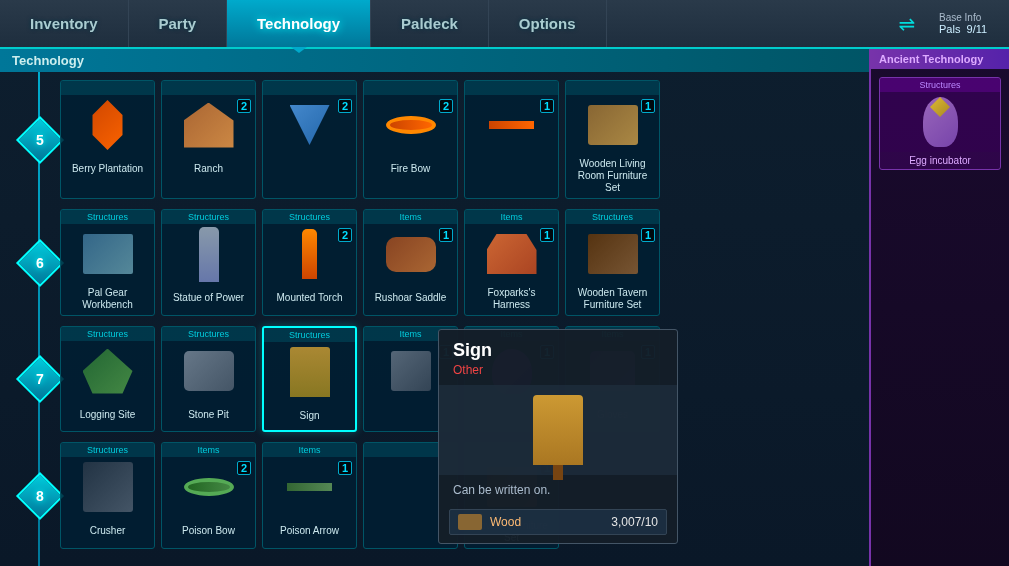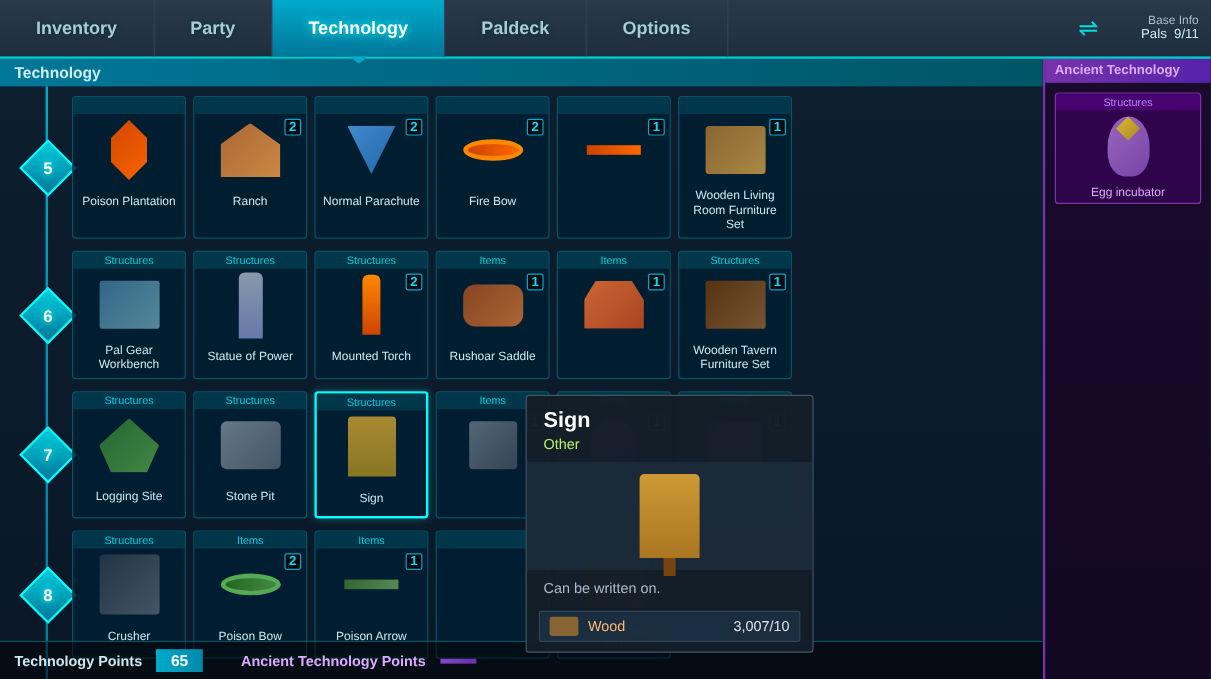--- a/index.html
+++ b/index.html
@@ -61,21 +61,20 @@
       cursor: pointer;
     }
     .nav-info {
       display: flex;
       flex-direction: column;
       justify-content: center;
       padding: 0 10px;
       font-size: 11px;
       color: #aaccdd;
       min-width: 80px;
-      text-align: right;
     }
 
     
     .main-area {
       display: flex;
       height: calc(566px - 49px);
     }
 
     
     .tech-panel {
@@ -315,21 +314,21 @@
       padding-bottom: 4px;
     }
     .tooltip-title {
       font-size: 18px;
       color: #ffffff;
       font-weight: 700;
       padding: 10px 14px 2px;
     }
     .tooltip-subtitle {
       font-size: 12px;
-      color: #bef264;
+      color: #ef4444;
       padding: 0 14px 8px;
     }
     .tooltip-img-area {
       display: flex;
       align-items: center;
       justify-content: center;
       height: 90px;
       background: rgba(30,45,60,0.8);
     }
     .tooltip-desc {
@@ -415,37 +414,36 @@
       <div class="tech-row">
         <div class="level-diamond">
           <span class="level-diamond-inner">5</span>
         </div>
         <div class="items-row">
           <div class="item-card">
             <div class="item-card-type">&nbsp;</div>
             <div class="item-card-img">
               <div class="icon-berry"></div>
             </div>
-            <div class="item-card-name">Poison Plantation</div>
+            <div class="item-card-name">Berry Plantation</div>
           </div>
           <div class="item-card">
             <div class="item-card-type">&nbsp;</div>
             <div class="item-card-img">
               <div class="item-badge">2</div>
               <div class="icon-ranch"></div>
             </div>
             <div class="item-card-name">Ranch</div>
           </div>
           <div class="item-card">
             <div class="item-card-type">&nbsp;</div>
             <div class="item-card-img">
               <div class="item-badge">2</div>
               <div class="icon-parachute"></div>
             </div>
-            <div class="item-card-name">Normal Parachute</div>
           </div>
           <div class="item-card">
             <div class="item-card-type">&nbsp;</div>
             <div class="item-card-img">
               <div class="item-badge">2</div>
               <div class="icon-bow" style="background:linear-gradient(90deg,#cc4400,#ff6600);border-color:#ff8800;"></div>
             </div>
             <div class="item-card-name">Fire Bow</div>
           </div>
           <div class="item-card">
@@ -500,20 +498,21 @@
               <div class="icon-saddle"></div>
             </div>
             <div class="item-card-name">Rushoar Saddle</div>
           </div>
           <div class="item-card">
             <div class="item-card-type" style="color:#00ccdd;">Items</div>
             <div class="item-card-img">
               <div class="item-badge">1</div>
               <div class="icon-harness"></div>
             </div>
+            <div class="item-card-name">Foxparks's Harness</div>
           </div>
           <div class="item-card">
             <div class="item-card-type" style="color:#00ccdd;">Structures</div>
             <div class="item-card-img">
               <div class="item-badge">1</div>
               <div class="icon-tavern"></div>
             </div>
             <div class="item-card-name">Wooden Tavern Furniture Set</div>
           </div>
         </div>
@@ -612,26 +611,20 @@
             <div class="item-card-img">
               <div class="item-badge">1</div>
               <div class="icon-tavern"></div>
             </div>
             <div class="item-card-name">Tavern Furniture Set</div>
           </div>
         </div>
       </div>
     </div>
 
-    <div class="bottom-bar">
-      <span class="bottom-label">Technology Points</span>
-      <span class="bottom-value">65</span>
-      <span class="bottom-ancient-label">Ancient Technology Points</span>
-      <span class="bottom-ancient-value"></span>
-    </div>
 
     <div class="tooltip-overlay">
       <div class="tooltip-title">Sign</div>
       <div class="tooltip-subtitle">Other</div>
       <div class="tooltip-img-area">
         <div style="position:relative;">
           <div class="sign-img"></div>
         </div>
       </div>
       <div class="tooltip-desc">Can be written on.</div>

